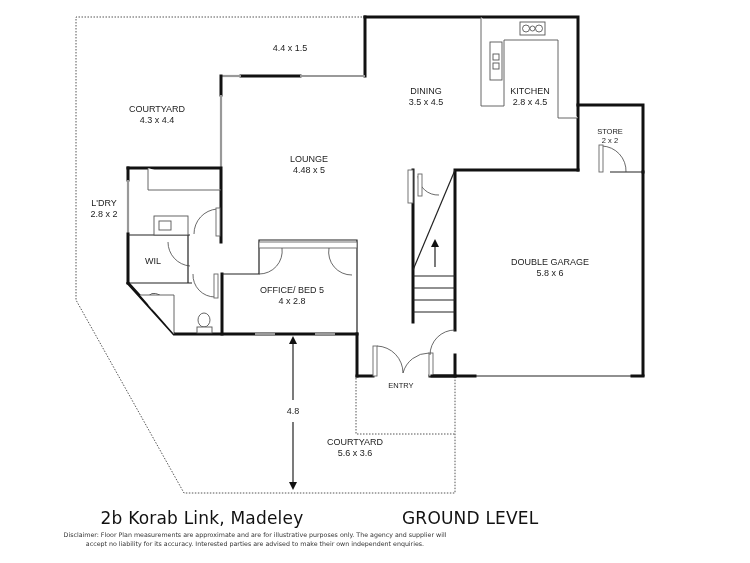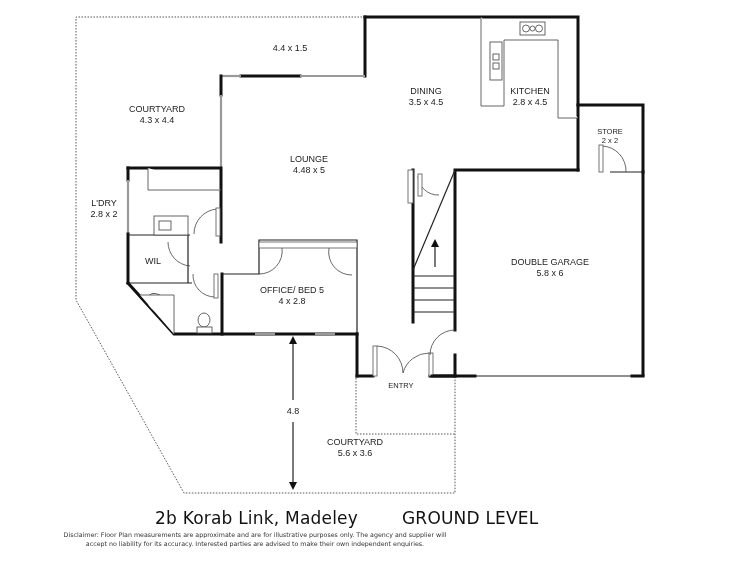--- a/index.html
+++ b/index.html
@@ -7,21 +7,21 @@
   #plan { position: absolute; left: 0; top: 0; width: 750px; height: 563px; }
   .wall { stroke: #111; stroke-width: 3; fill: none; stroke-linecap: square; }
   .wall-thin { stroke: #222; stroke-width: 1.2; fill: none; }
   .win { stroke: #999; stroke-width: 2.2; fill: none; }
   .dash { stroke: #555; stroke-width: 1; fill: none; stroke-dasharray: 1.5 1.5; }
   .fix { stroke: #555; stroke-width: 0.9; fill: #fff; }
   .door { stroke: #444; stroke-width: 0.8; fill: none; }
   .doorleaf { stroke: #666; stroke-width: 0.9; fill: #fff; }
   .lbl { font-family: "Liberation Sans", sans-serif; font-size: 9px; fill: #222; text-anchor: middle; }
   .lbl-sm { font-family: "Liberation Sans", sans-serif; font-size: 7.5px; fill: #222; text-anchor: middle; }
-  .footer-title { position: absolute; top: 508px; left: 58px; width: 300px; text-align: right; font-family: "DejaVu Sans", sans-serif; font-size: 17px; color: #111; letter-spacing: 0.2px; }
+  .footer-title { position: absolute; top: 508px; left: 52px; width: 300px; text-align: center; font-family: "DejaVu Sans", sans-serif; font-size: 17px; color: #111; letter-spacing: 0.2px; }
   .footer-level { position: absolute; top: 508px; left: 402px; font-family: "DejaVu Sans", sans-serif; font-size: 17px; color: #111; letter-spacing: 0.2px; }
   .disclaimer { position: absolute; top: 531px; left: 40px; width: 430px; text-align: center; font-family: "DejaVu Sans", sans-serif; font-size: 6.3px; line-height: 8.5px; color: #333; }
 </style>
 </head>
 <body>
 
 <svg id="plan" viewBox="0 0 750 563" xmlns="http://www.w3.org/2000/svg">
 
   <g>
     <polyline class="dash" points="365,17 76,17 76,300 184,493 455,493 455,378"></polyline>

